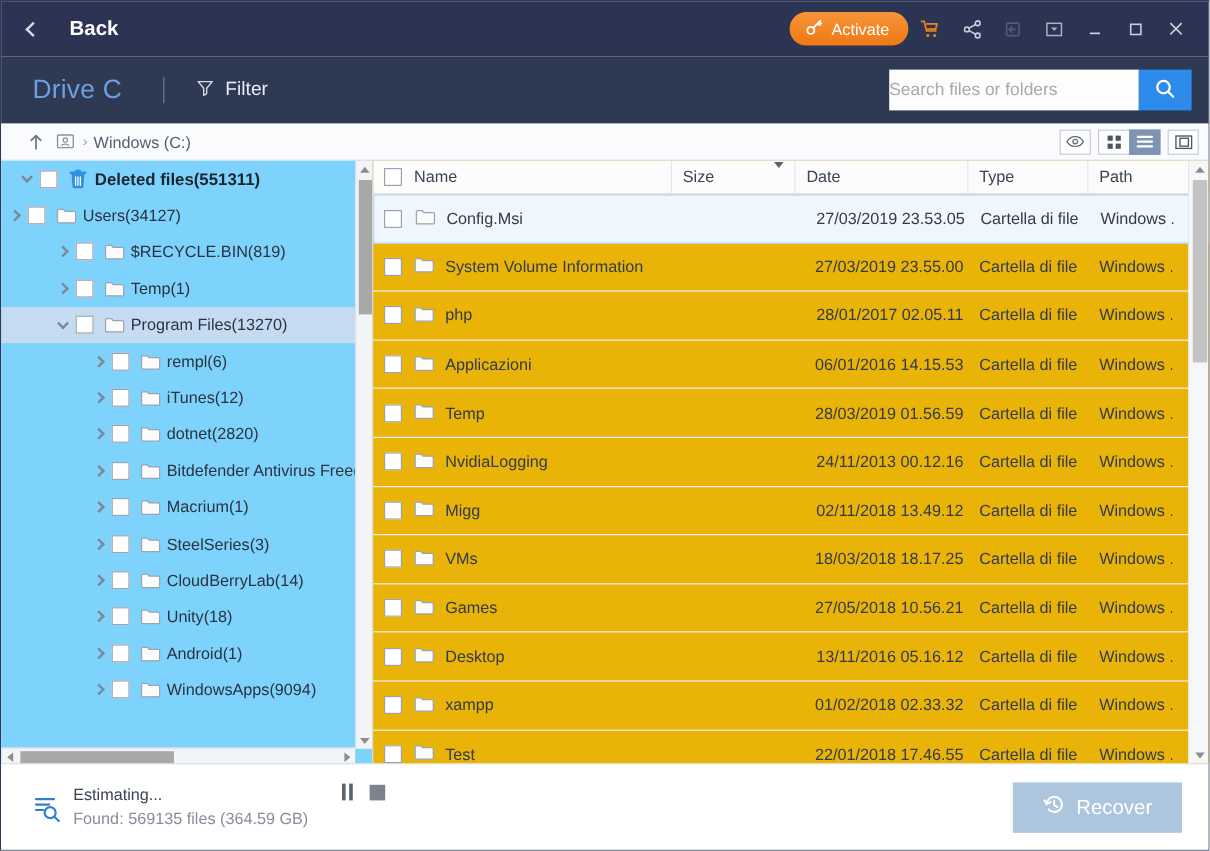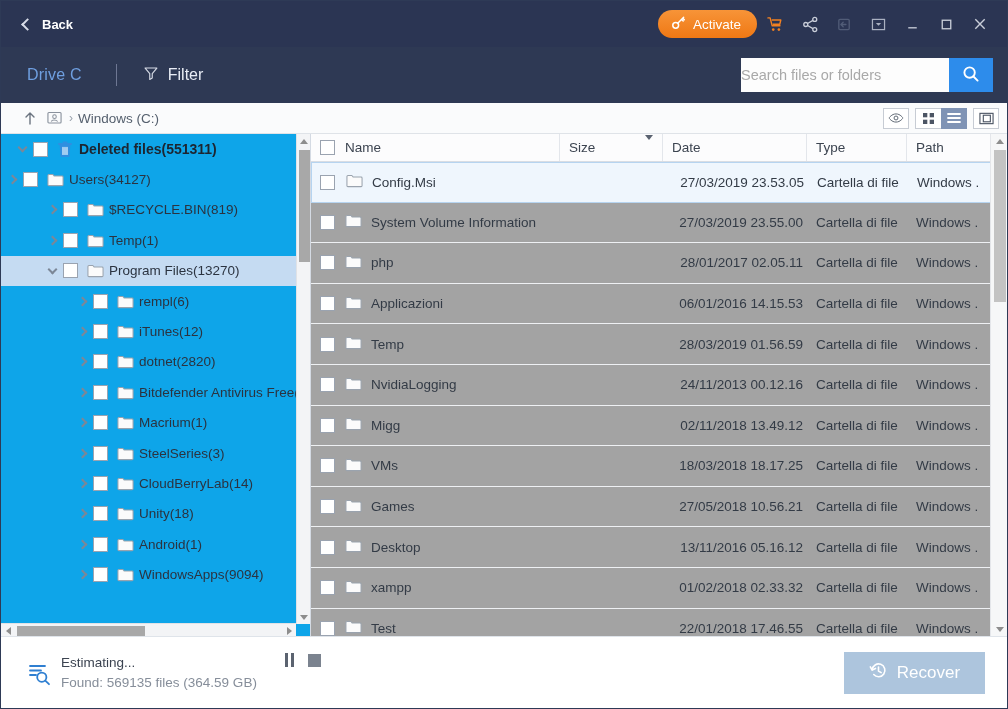--- a/index.html
+++ b/index.html
@@ -19,22 +19,22 @@
 
   
   .titlebar {
     height: 46px; flex: 0 0 46px;
     background: #2b3553;
     display: flex; align-items: center;
     padding: 0 10px 0 14px;
     position: relative;
   }
   .back-btn {
-    display: flex; align-items: center; gap: 10px;
-    color: #ffffff; font-size: 13px; font-weight: bold;
+    display: flex; align-items: center; gap: 26px;
+    color: #ffffff; font-size: 17px; font-weight: bold;
     cursor: pointer; padding: 4px 6px;
   }
   .chev-left {
     width: 9px; height: 9px;
     border-left: 2px solid #d8dce8;
     border-bottom: 2px solid #d8dce8;
     transform: rotate(45deg);
     margin-left: 2px;
   }
   .tb-right {
@@ -61,21 +61,21 @@
 
   
   .toolbar {
     height: 56px; flex: 0 0 56px;
     background: #2e3954;
     display: flex; align-items: center;
     padding: 0 14px 0 26px;
     position: relative;
   }
   .drive-label {
-    color: #6f9fe0; font-size: 16px;
+    color: #6f9fe0; font-size: 22px;
     letter-spacing: .2px;
     cursor: pointer;
     position: relative;
   }
   .tb-sep {
     width: 1px; height: 22px;
     background: #6e7793;
     margin: 0 26px 0 34px;
   }
   .filter-btn {
@@ -127,21 +127,21 @@
   .vgrp .vbox { border-right-width: 0; }
   .vgrp .vbox:last-child { border-right-width: 1px; }
   .vbox.active { background: #7f93b5; border-color: #7f93b5; }
 
   
   .main { flex: 1 1 auto; display: flex; min-height: 0; position: relative; }
 
   
   .sidebar {
     width: 310px; flex: 0 0 310px;
-    background: #0ea5e9;
+    background: #7dd3fc;
     border-right: 1px solid #d4dae3;
     position: relative;
     overflow: hidden;
   }
   .tree { position: absolute; inset: 0 14px 12px 0; overflow: hidden; }
   .trow {
     height: 30.4px;
     display: flex; align-items: center;
     padding-right: 6px;
     cursor: pointer;
@@ -176,21 +176,21 @@
     background: #f3f4f6; border-top: 1px solid #e0e2e6;
   }
   .sb-h .thumb { position: absolute; top: 2px; height: 10px; background: #a8a8a8; }
   .tri { width: 0; height: 0; }
   .tri.up { border-left: 4px solid transparent; border-right: 4px solid transparent; border-bottom: 5px solid #8d8d8d; }
   .tri.down { border-left: 4px solid transparent; border-right: 4px solid transparent; border-top: 5px solid #8d8d8d; }
   .tri.left { border-top: 4px solid transparent; border-bottom: 4px solid transparent; border-right: 5px solid #8d8d8d; }
   .tri.right { border-top: 4px solid transparent; border-bottom: 4px solid transparent; border-left: 5px solid #8d8d8d; }
 
   
-  .filepane { flex: 1 1 auto; position: relative; background: #a3a3a3; overflow: hidden; }
+  .filepane { flex: 1 1 auto; position: relative; background: #eab308; overflow: hidden; }
   .fhead {
     height: 28px; display: flex; align-items: stretch;
     background: #fcfcfd; border-bottom: 1px solid #d9dde3;
     font-size: 13.5px; color: #3c4450;
   }
   .fh {
     display: flex; align-items: center;
     border-right: 1px solid #e3e6eb;
     padding-left: 9px; cursor: pointer;
     position: relative;

